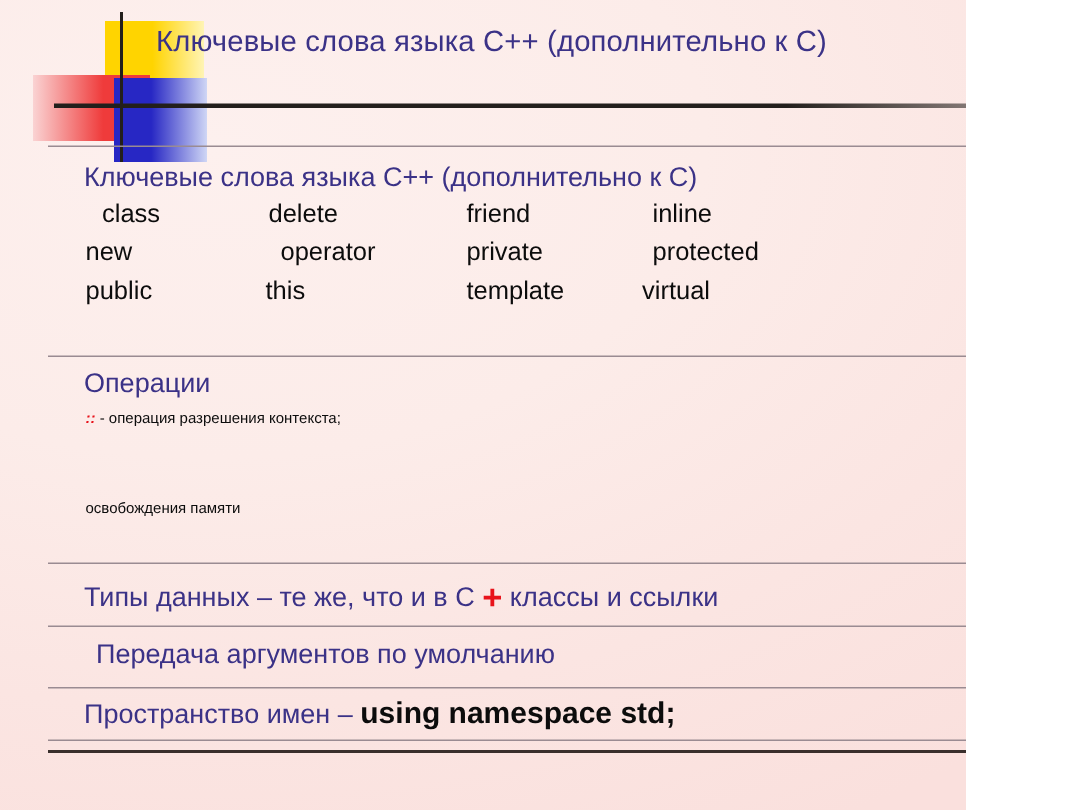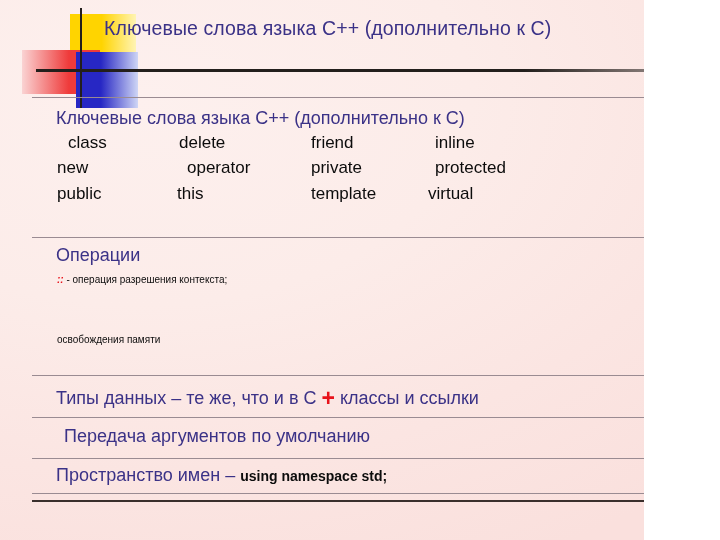--- a/index.html
+++ b/index.html
@@ -144,21 +144,21 @@
 
   .plus {
     color: #e8131b;
     font-size: 23px;
     font-weight: bold;
     vertical-align: -2px;
   }
   .codebold {
     color: #0c0c0c;
     font-weight: bold;
-    font-size: 14px;
+    font-size: 20px;
   }
 </style>
 </head>
 <body>
 
 <div class="slide">
 
   <div class="logo">
     <div class="sq sq-yellow"></div>
     <div class="sq sq-red"></div>

